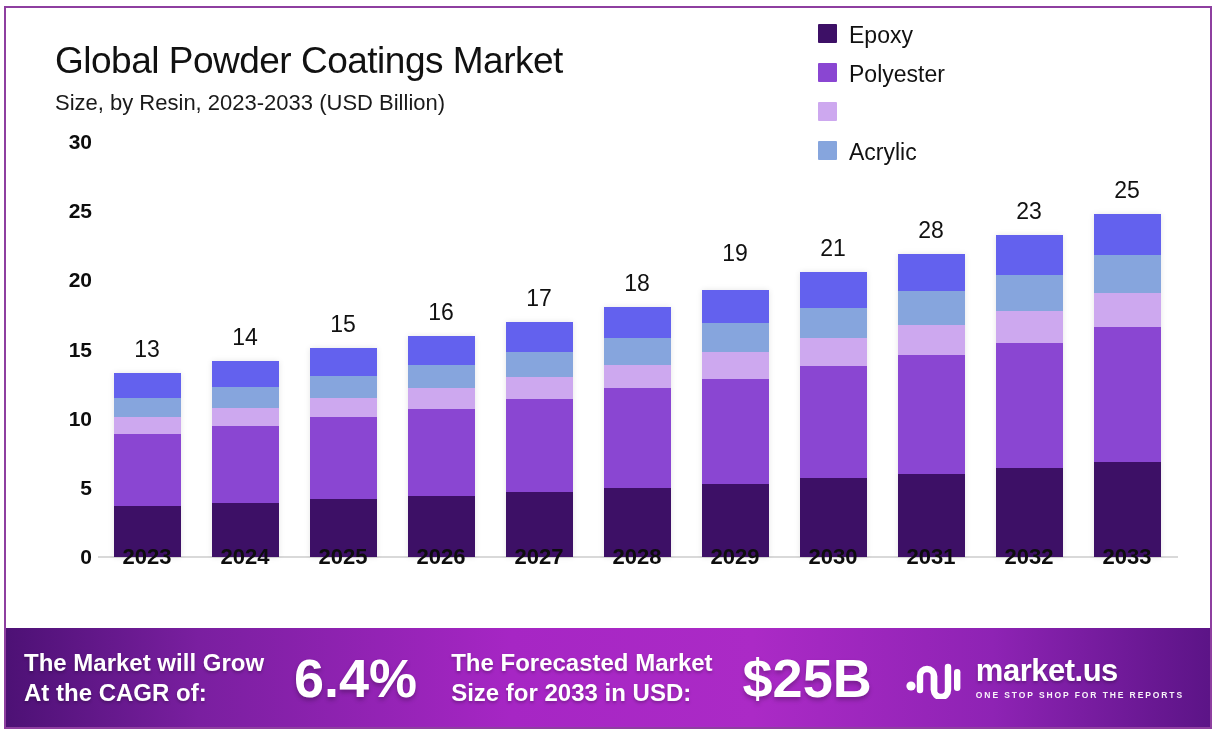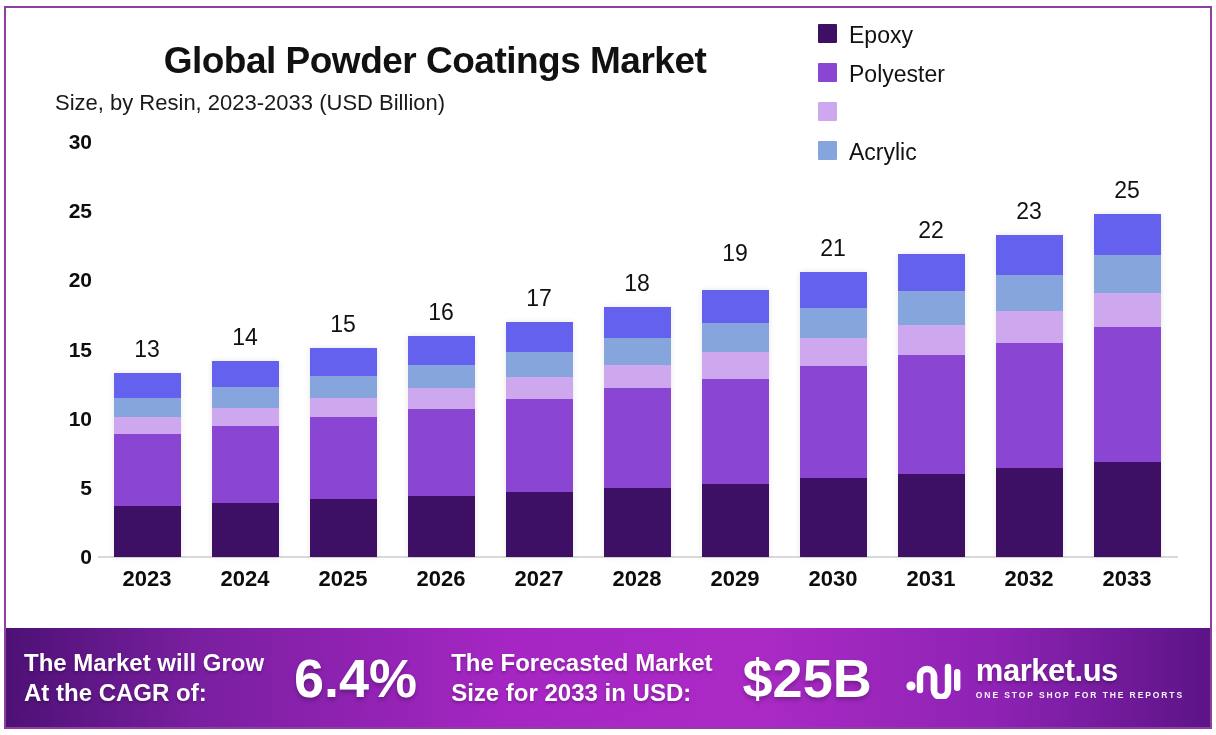--- a/index.html
+++ b/index.html
@@ -8,23 +8,22 @@
     position:relative;width:1216px;height:735px;background:#ffffff;
     box-sizing:border-box;overflow:hidden;
   }
   .frame{
     position:absolute;left:4px;top:6px;width:1208px;height:723px;
     border:2px solid #8e3fa0;box-sizing:border-box;background:#fff;
   }
   
   .title{
     position:absolute;left:55px;top:40px;width:760px;
-    font-size:37px;font-weight:bold;color:#111111;letter-spacing:-0.5px;
+    font-size:37px;font-weight:normal;color:#111111;letter-spacing:-0.5px;
     white-space:nowrap;
-    text-align:center;
   }
   .subtitle{
     position:absolute;left:55px;top:90px;width:760px;
     font-size:22px;color:#1a1a1a;white-space:nowrap;
   }
   
   .legend{position:absolute;left:818px;top:24px;width:380px;}
   .legend-row{display:flex;align-items:flex-start;height:39px;}
   .legend-swatch{width:19px;height:19px;flex:0 0 19px;margin-right:12px;border-radius:1px;}
   .legend-label{font-size:23px;color:#111111;white-space:nowrap;line-height:1;}
@@ -43,21 +42,21 @@
   .bar-slot{flex:1 1 0;display:flex;flex-direction:column;align-items:center;height:100%;justify-content:flex-end;position:relative;}
   .bar-total{
     position:absolute;font-size:23px;color:#111111;white-space:nowrap;
   }
   .bar-stack{
     width:67px;display:flex;flex-direction:column;justify-content:flex-end;
     box-shadow:0 0 6px rgba(0,0,0,0.10);
   }
   .seg{width:100%;}
   .axis-x{
-    position:absolute;left:98px;top:566px;width:1078px;height:36px;display:flex;
+    position:absolute;left:98px;top:544px;width:1078px;height:36px;display:flex;
   }
   .xtick{flex:1 1 0;text-align:center;font-size:22px;font-weight:bold;color:#0d0d0d;}
   
   .banner{
     position:absolute;left:6px;top:628px;width:1204px;height:99px;
     background:linear-gradient(90deg,#4d1175 0%,#7a1fa0 16%,#a626c4 42%,#ab2ac6 62%,#8e23b4 82%,#5c1487 100%);
     display:flex;align-items:center;overflow:hidden;
   }
   .banner-text{
     color:#ffffff;font-size:24px;font-weight:bold;line-height:1.22;
@@ -195,21 +194,21 @@
         <div class="bar-total" style="bottom: 294.967px;">21</div>
         <div class="bar-stack">
           <div class="seg" style="height: 35.9667px; background: rgb(99, 97, 238);"></div>
           <div class="seg" style="height: 30.4333px; background: rgb(134, 165, 221);"></div>
           <div class="seg" style="height: 27.6667px; background: rgb(205, 168, 239);"></div>
           <div class="seg" style="height: 112.05px; background: rgb(138, 70, 210);"></div>
           <div class="seg" style="height: 78.85px; background: rgb(61, 16, 102);"></div>
         </div>
       </div>
       <div class="bar-slot">
-        <div class="bar-total" style="bottom: 312.95px;">22</div>
+        <div class="bar-total" style="bottom: 312.95px;">28</div>
         <div class="bar-stack">
           <div class="seg" style="height: 37.35px; background: rgb(99, 97, 238);"></div>
           <div class="seg" style="height: 33.2px; background: rgb(134, 165, 221);"></div>
           <div class="seg" style="height: 30.4333px; background: rgb(205, 168, 239);"></div>
           <div class="seg" style="height: 118.967px; background: rgb(138, 70, 210);"></div>
           <div class="seg" style="height: 83px; background: rgb(61, 16, 102);"></div>
         </div>
       </div>
       <div class="bar-slot">
         <div class="bar-total" style="bottom: 332.317px;">23</div>

